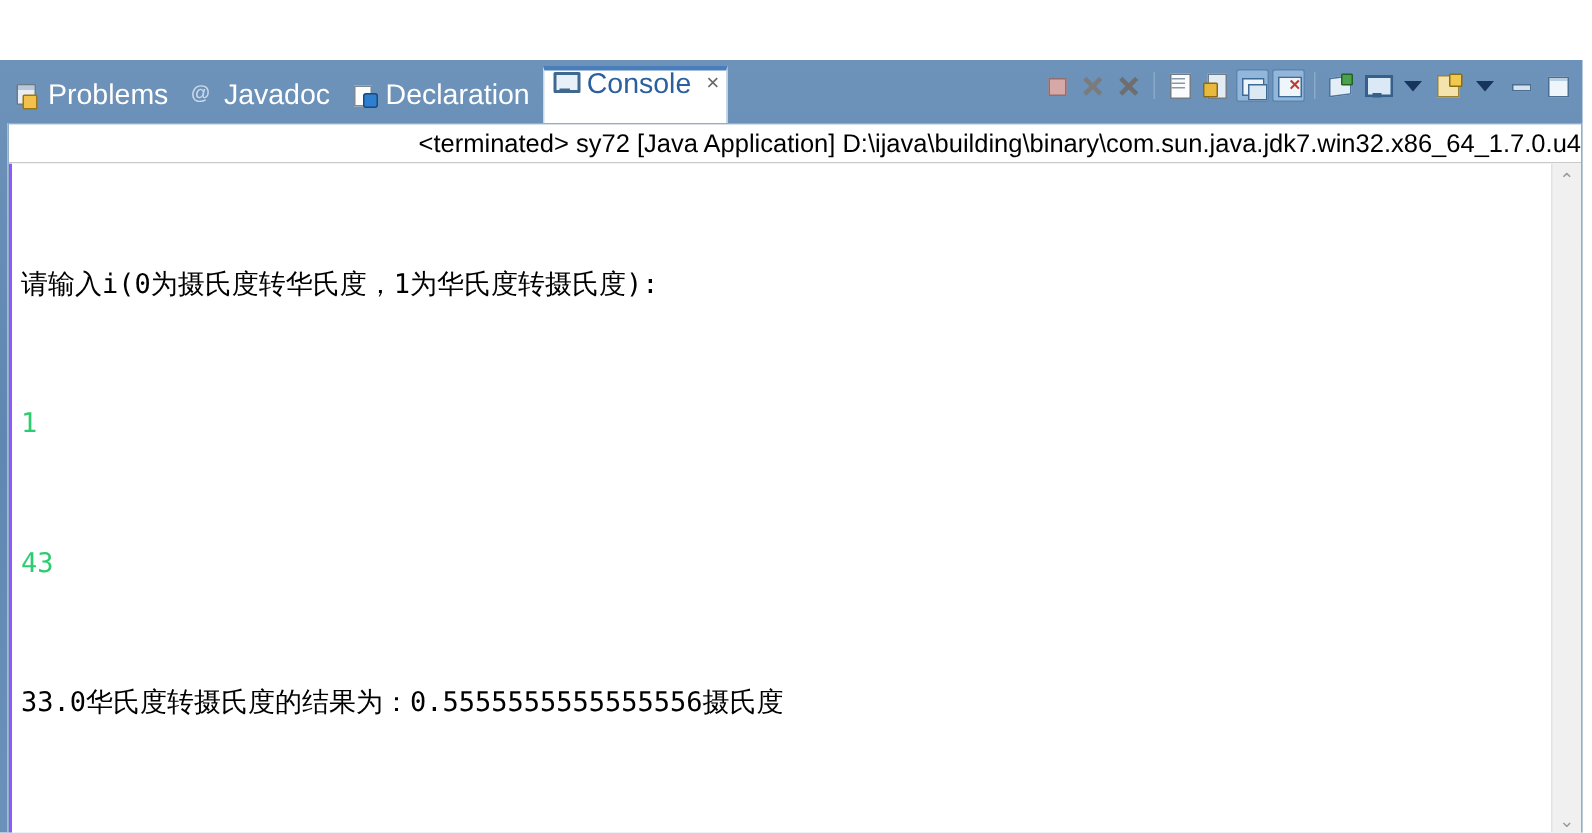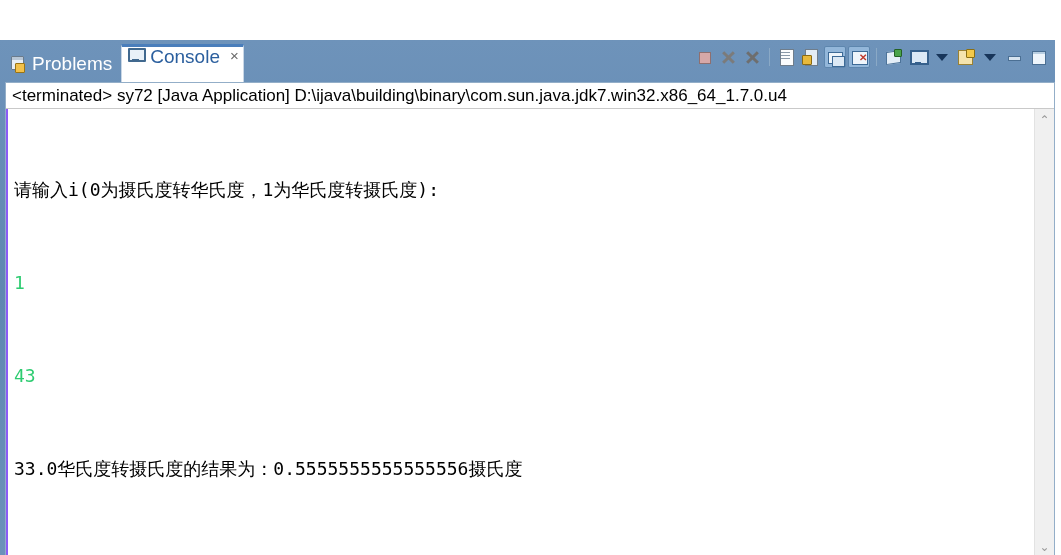--- a/index.html
+++ b/index.html
@@ -338,20 +338,21 @@
     height: 25px;
     line-height: 25px;
     padding-left: 6px;
     font-size: 17px;
     color: #000000;
     white-space: nowrap;
     overflow: hidden;
     background: #ffffff;
     border-bottom: 1px solid #c9c9c9;
     font-family: "Liberation Sans", sans-serif;
+    text-align: right;
   }
   .console-body {
     position: relative;
     height: 449px;
     background: #ffffff;
     overflow: hidden;
   }
   .console-text {
     position: absolute;
     left: 0; top: 0;
@@ -428,21 +429,29 @@
 
 <div class="eclipse-view">
 
   <div class="tab-bar">
 
     <div class="tab">
       <span class="ticon ticon-problems"></span>
       <span class="tab-label">Problems</span>
     </div>
 
-
+    <div class="tab">
+      <span class="ticon ticon-javadoc"></span>
+      <span class="tab-label">Javadoc</span>
+    </div>
+
+    <div class="tab">
+      <span class="ticon ticon-declaration"></span>
+      <span class="tab-label">Declaration</span>
+    </div>
 
     <div class="tab active">
       <span class="ticon ticon-console"></span>
       <span class="tab-label">Console</span>
       <span class="tab-close">×</span>
     </div>
 
 
     <div class="toolbar">
       <span class="tb ic-terminate"></span>

